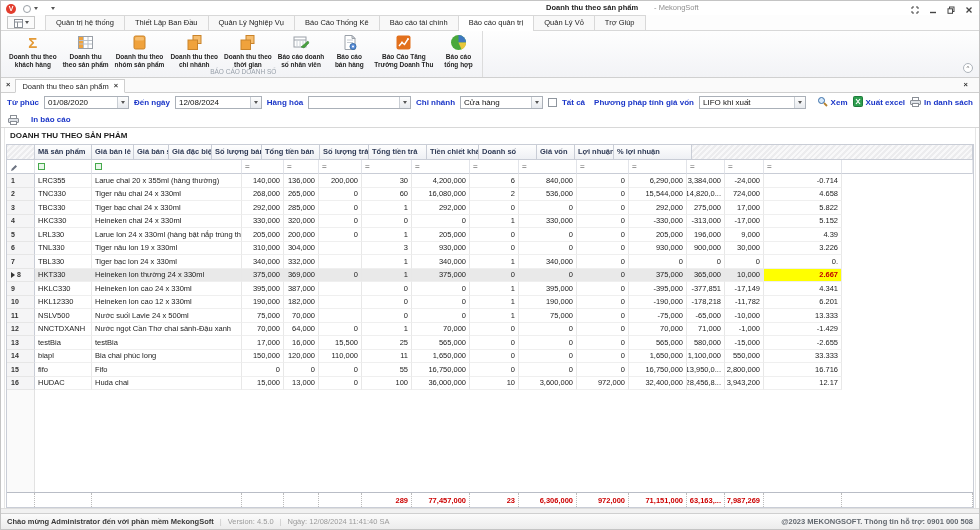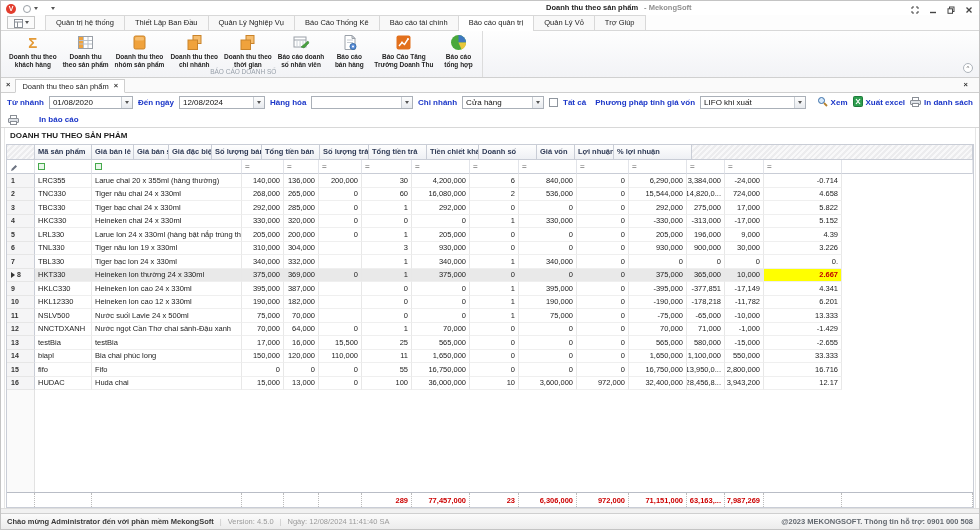--- a/index.html
+++ b/index.html
@@ -7,21 +7,21 @@
   .window{width:980px;height:530px;display:flex;flex-direction:column;background:#fff;
     font-family:"Liberation Sans",sans-serif;overflow:hidden;border:1px solid #c4c4c4;position:relative;}
   
   .titlebar{height:14px;display:flex;align-items:center;padding:1px 5px 0 5px;position:relative;background:#fff;}
   .logo{width:10px;height:10px;border-radius:50%;background:#e23d2e;color:#fff;font-size:7px;font-weight:bold;
     display:flex;align-items:center;justify-content:center;}
   .qat{display:flex;align-items:center;gap:3px;margin-left:7px;}
   .circle-btn{width:8px;height:8px;border:1px solid #9aa0a6;border-radius:50%;background:#fff;}
   .caret{width:0;height:0;border-left:2.5px solid transparent;border-right:2.5px solid transparent;border-top:3px solid #555;display:inline-block;}
   .win-title{position:absolute;left:545px;top:2px;font-size:7.5px;font-weight:bold;color:#1d1d1d;white-space:nowrap;}
-  .win-title .suffix{color:#8f8f8f;font-weight:bold;margin-left:6px;}
+  .win-title .suffix{color:#8f8f8f;font-weight:normal;margin-left:16px;}
   .winbtns{margin-left:auto;display:flex;gap:8px;align-items:center;}
   .winbtn{display:flex;align-items:center;justify-content:center;width:10px;height:10px;}
   
   .ribbon-tabs{height:16px;display:flex;align-items:flex-end;background:#fdfdfd;padding-left:6px;border-bottom:1px solid #d8d8d8;}
   .minibtn{height:13px;width:28px;border:1px solid #c6c6c6;display:flex;align-items:center;justify-content:center;gap:2px;
     margin:0 10px 1px 0;background:#fbfbfb;}
   .rtab{height:15px;line-height:14px;padding:0 10px;font-size:7.5px;color:#222;border:1px solid #d8d8d8;border-bottom:none;
     background:#f8f8f8;margin-right:-1px;white-space:nowrap;}
   .rtab.active{background:#fff;position:relative;z-index:2;height:16px;margin-bottom:-1px;}
   
@@ -46,21 +46,21 @@
   
   .filterbar{height:19px;display:flex;align-items:center;padding:0 6px;gap:5px;background:#fff;}
   .flabel{font-size:8px;font-weight:bold;color:#1b36c8;white-space:nowrap;}
   .combo{height:13px;border:1px solid #aab0b8;background:#fff;display:flex;align-items:center;}
   .combo .val{flex:1;font-size:8px;padding:0 3px;color:#111;white-space:nowrap;overflow:hidden;}
   .combo .dd{width:11px;height:100%;border-left:1px solid #c9ced4;background:linear-gradient(#fefefe,#e7eaee);
     display:flex;align-items:center;justify-content:center;}
   .checkbox{width:9px;height:9px;border:1px solid #8f969e;background:#fff;display:inline-block;}
   .actbtn{display:flex;align-items:center;gap:3px;font-size:8px;font-weight:bold;color:#1b36c8;white-space:nowrap;}
   
-  .printrow{height:16px;display:flex;align-items:center;padding-left:7px;gap:20px;border-bottom:1px solid #d8d8d8;background:#fff;}
+  .printrow{height:16px;display:flex;align-items:center;padding-left:7px;gap:12px;border-bottom:1px solid #d8d8d8;background:#fff;}
   
   .report{flex:1;display:flex;flex-direction:column;margin:0 3px;border-left:1px solid #e6e6e6;border-right:1px solid #e6e6e6;
     background:#fff;min-height:0;}
   .report-title{height:16px;line-height:16px;font-size:8px;font-weight:bold;color:#1b1b1b;padding-left:5px;}
   .grid{flex:1;display:flex;flex-direction:column;margin:0 1px;border:1px solid #c9cdd6;border-bottom:none;min-height:0;background:#fff;}
   .ghr{display:flex;height:15px;}
   .ghc{border-right:1px solid #c9cdd6;border-bottom:1px solid #c9cdd6;background:linear-gradient(#fefefe,#eef0f4);
     font-size:7.5px;font-weight:bold;color:#2e3a55;padding:2px 0 0 3px;white-space:nowrap;overflow:hidden;}
   .hatch{background:repeating-linear-gradient(135deg,#ececee 0 2px,#f8f8f9 2px 4px);}
   .gfr{display:flex;height:14px;}
@@ -267,21 +267,21 @@
   <div class="doctabs">
     <span class="xbtn">×</span>
     <div class="dtab">
       <span>Doanh thu theo sản phẩm</span>
       <span class="xbtn">×</span>
     </div>
     <span class="xbtn right-x">×</span>
   </div>
 
   <div class="filterbar">
-    <span class="flabel">Từ nhánh</span>
+    <span class="flabel">Từ phúc</span>
     <span class="combo" style="width:86px">
       <span class="val">01/08/2020</span>
       <span class="dd">
           <span class="caret"></span>
         </span>
     </span>
     <span class="flabel">Đến ngày</span>
     <span class="combo" style="width:88px">
       <span class="val">12/08/2024</span>
       <span class="dd">

